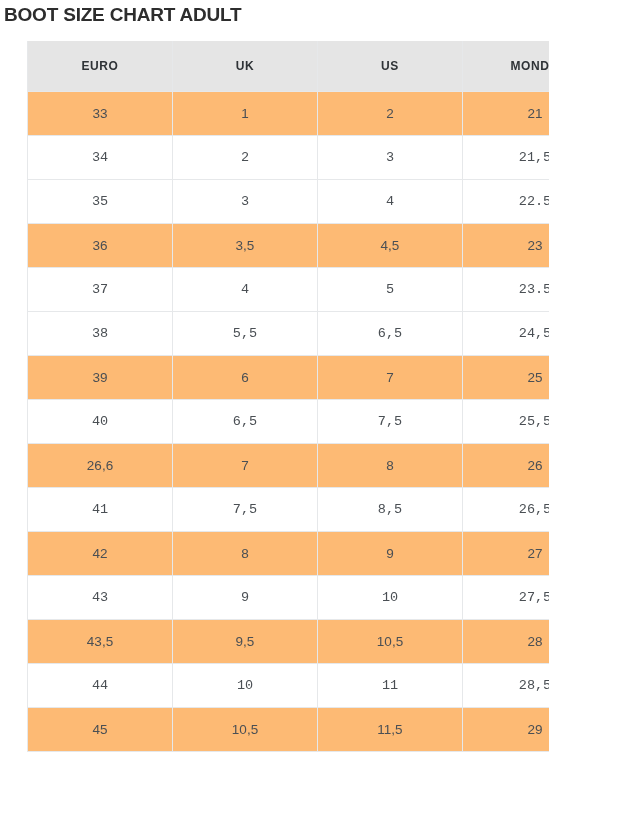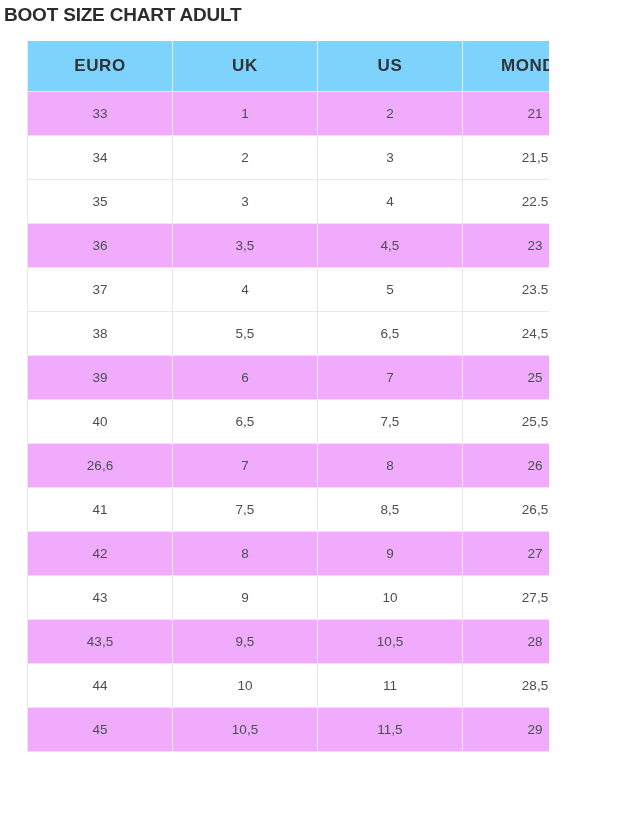--- a/index.html
+++ b/index.html
@@ -47,37 +47,38 @@
   table.size-table th,
   table.size-table td {
     border-left: 1px solid #e6e8ea;
     border-right: 1px solid #e6e8ea;
     border-bottom: 1px solid #e6e8ea;
     text-align: center;
     padding: 0;
   }
   thead th {
     height: 50px;
-    background: #7dd3fc;
-    font-size: 17px;
+    background: #e5e5e5;
+    font-size: 12px;
     font-weight: bold;
     letter-spacing: 0.6px;
     color: #2f3337;
   }
   tbody td {
     height: 43px;
     font-size: 13.5px;
     font-weight: normal;
     color: #4a4f54;
   }
   tbody tr.row-shaded td {
-    background: #f0abfc;
+    background: #fdba74;
   }
   tbody tr.row-plain td {
     background: #ffffff;
+    font-family: Liberation Mono, monospace;
   }
 </style>
 </head>
 <body>
 
 <div class="page">
 
   <div class="chart-title">BOOT SIZE CHART ADULT</div>
 
   <div class="size-table-wrap">

